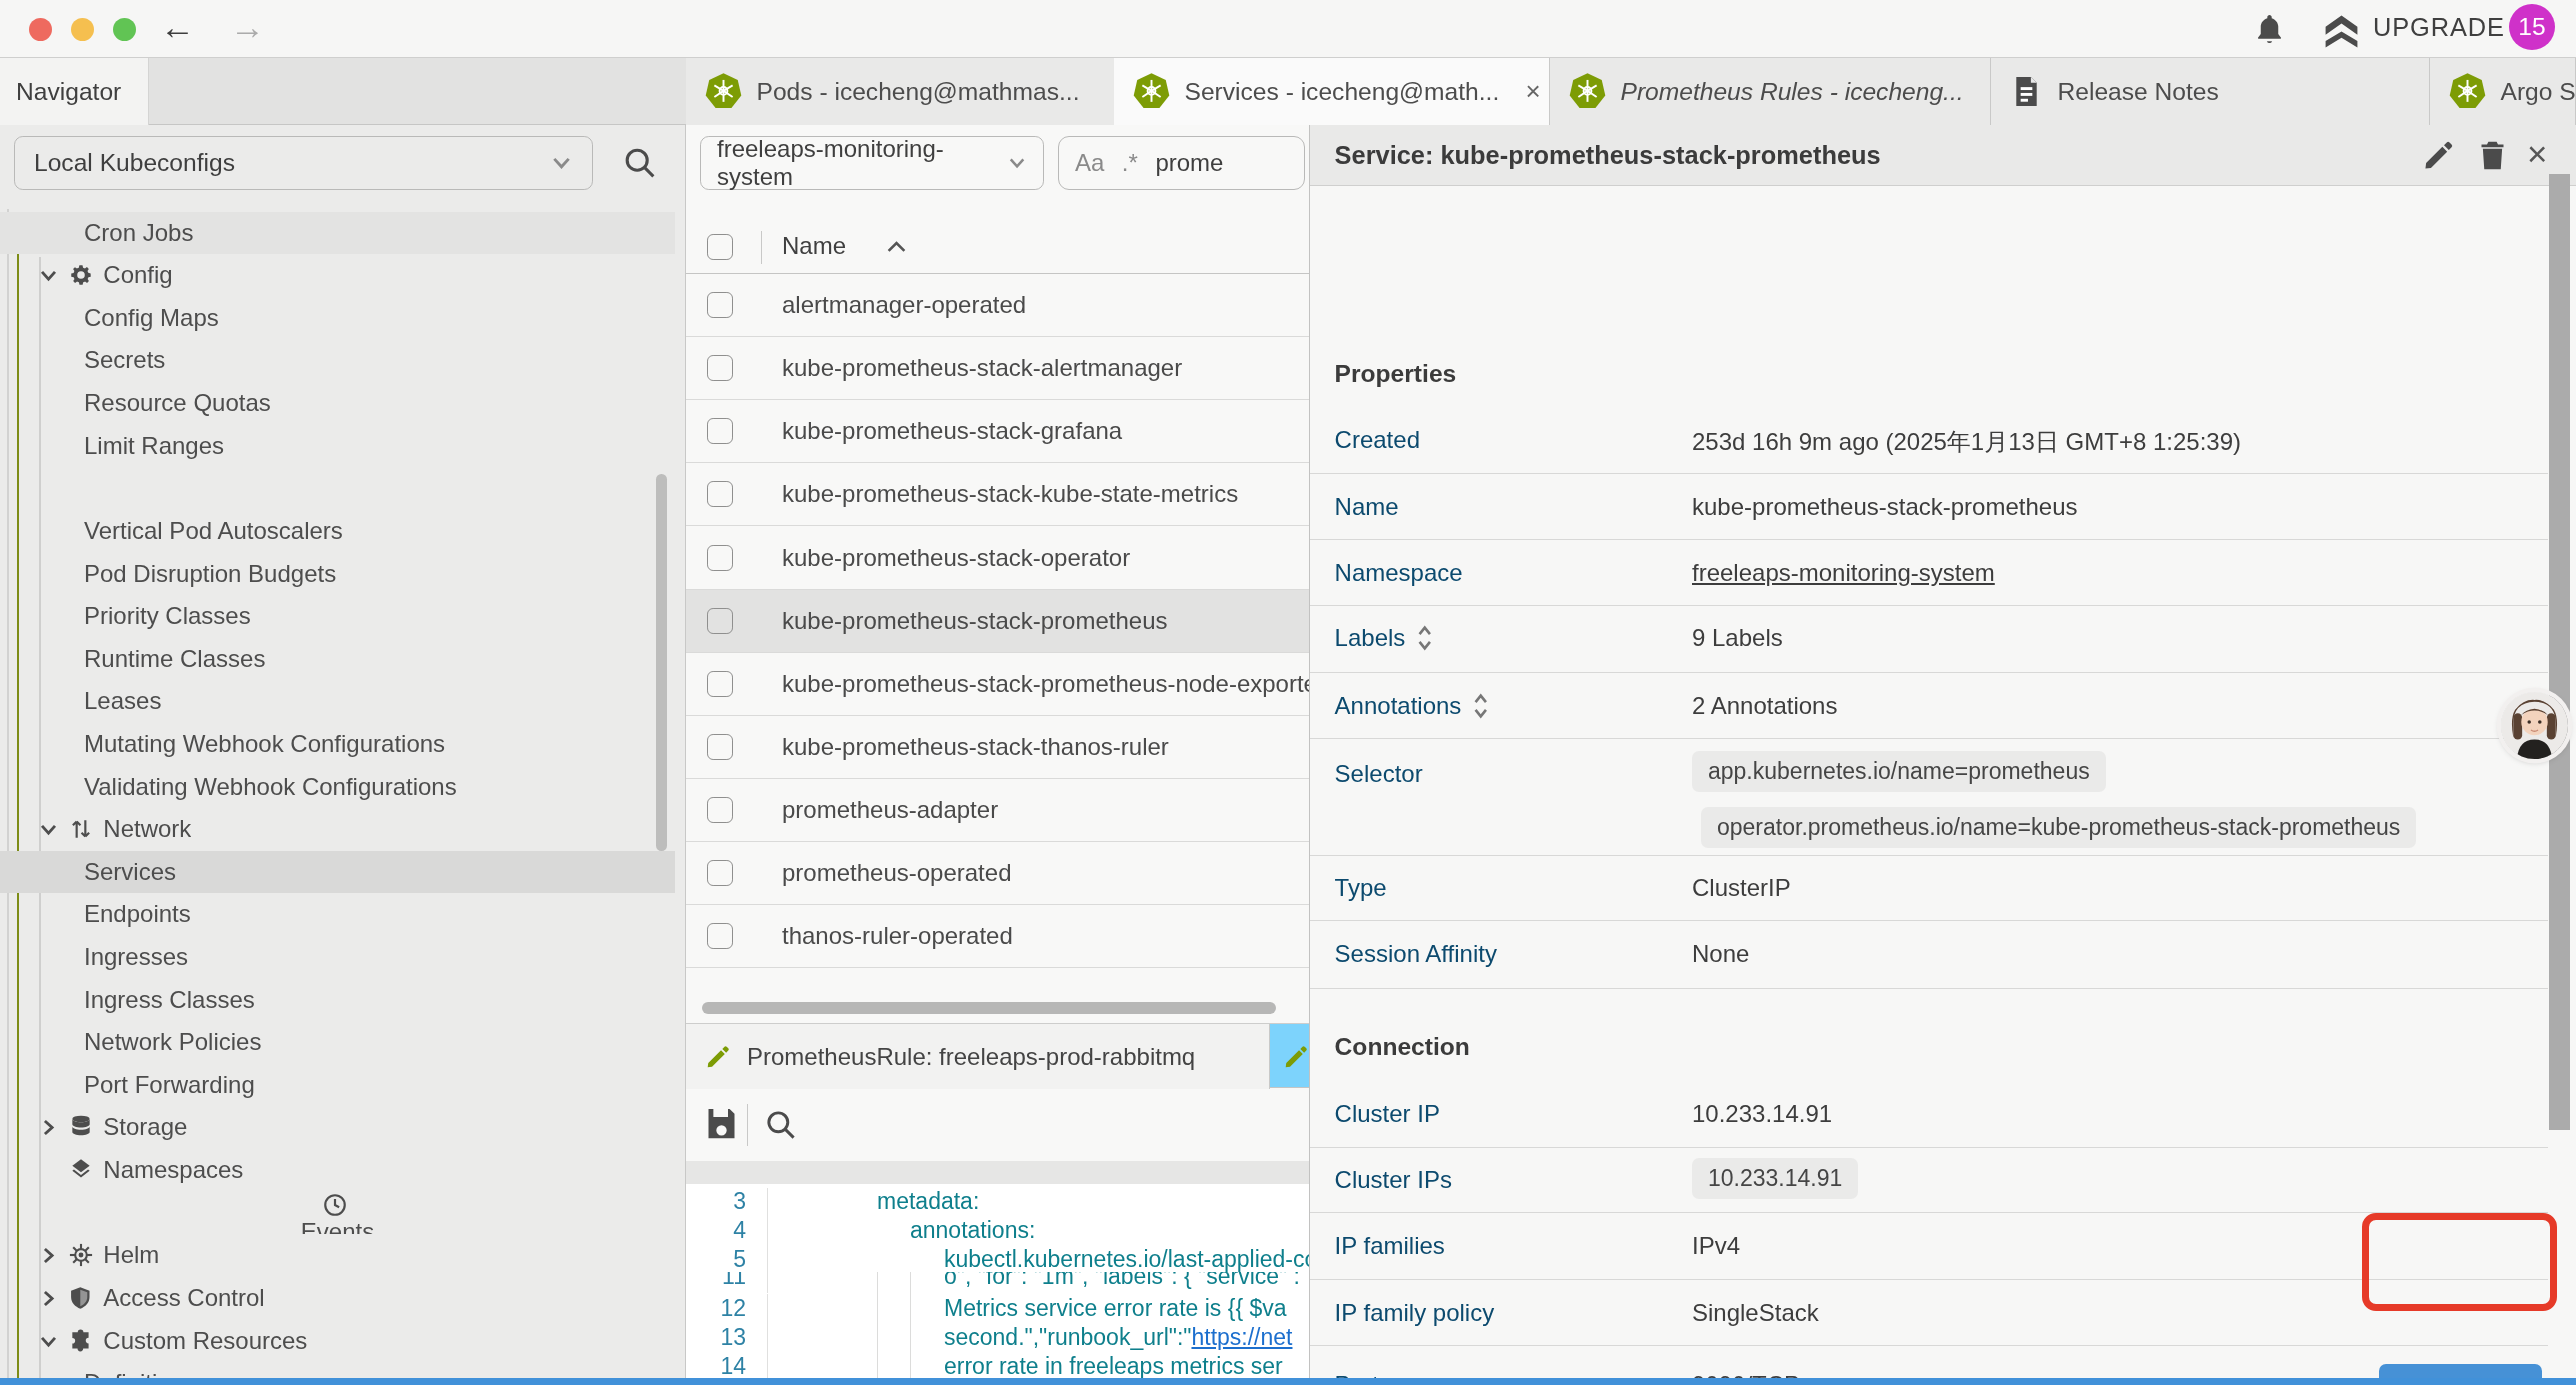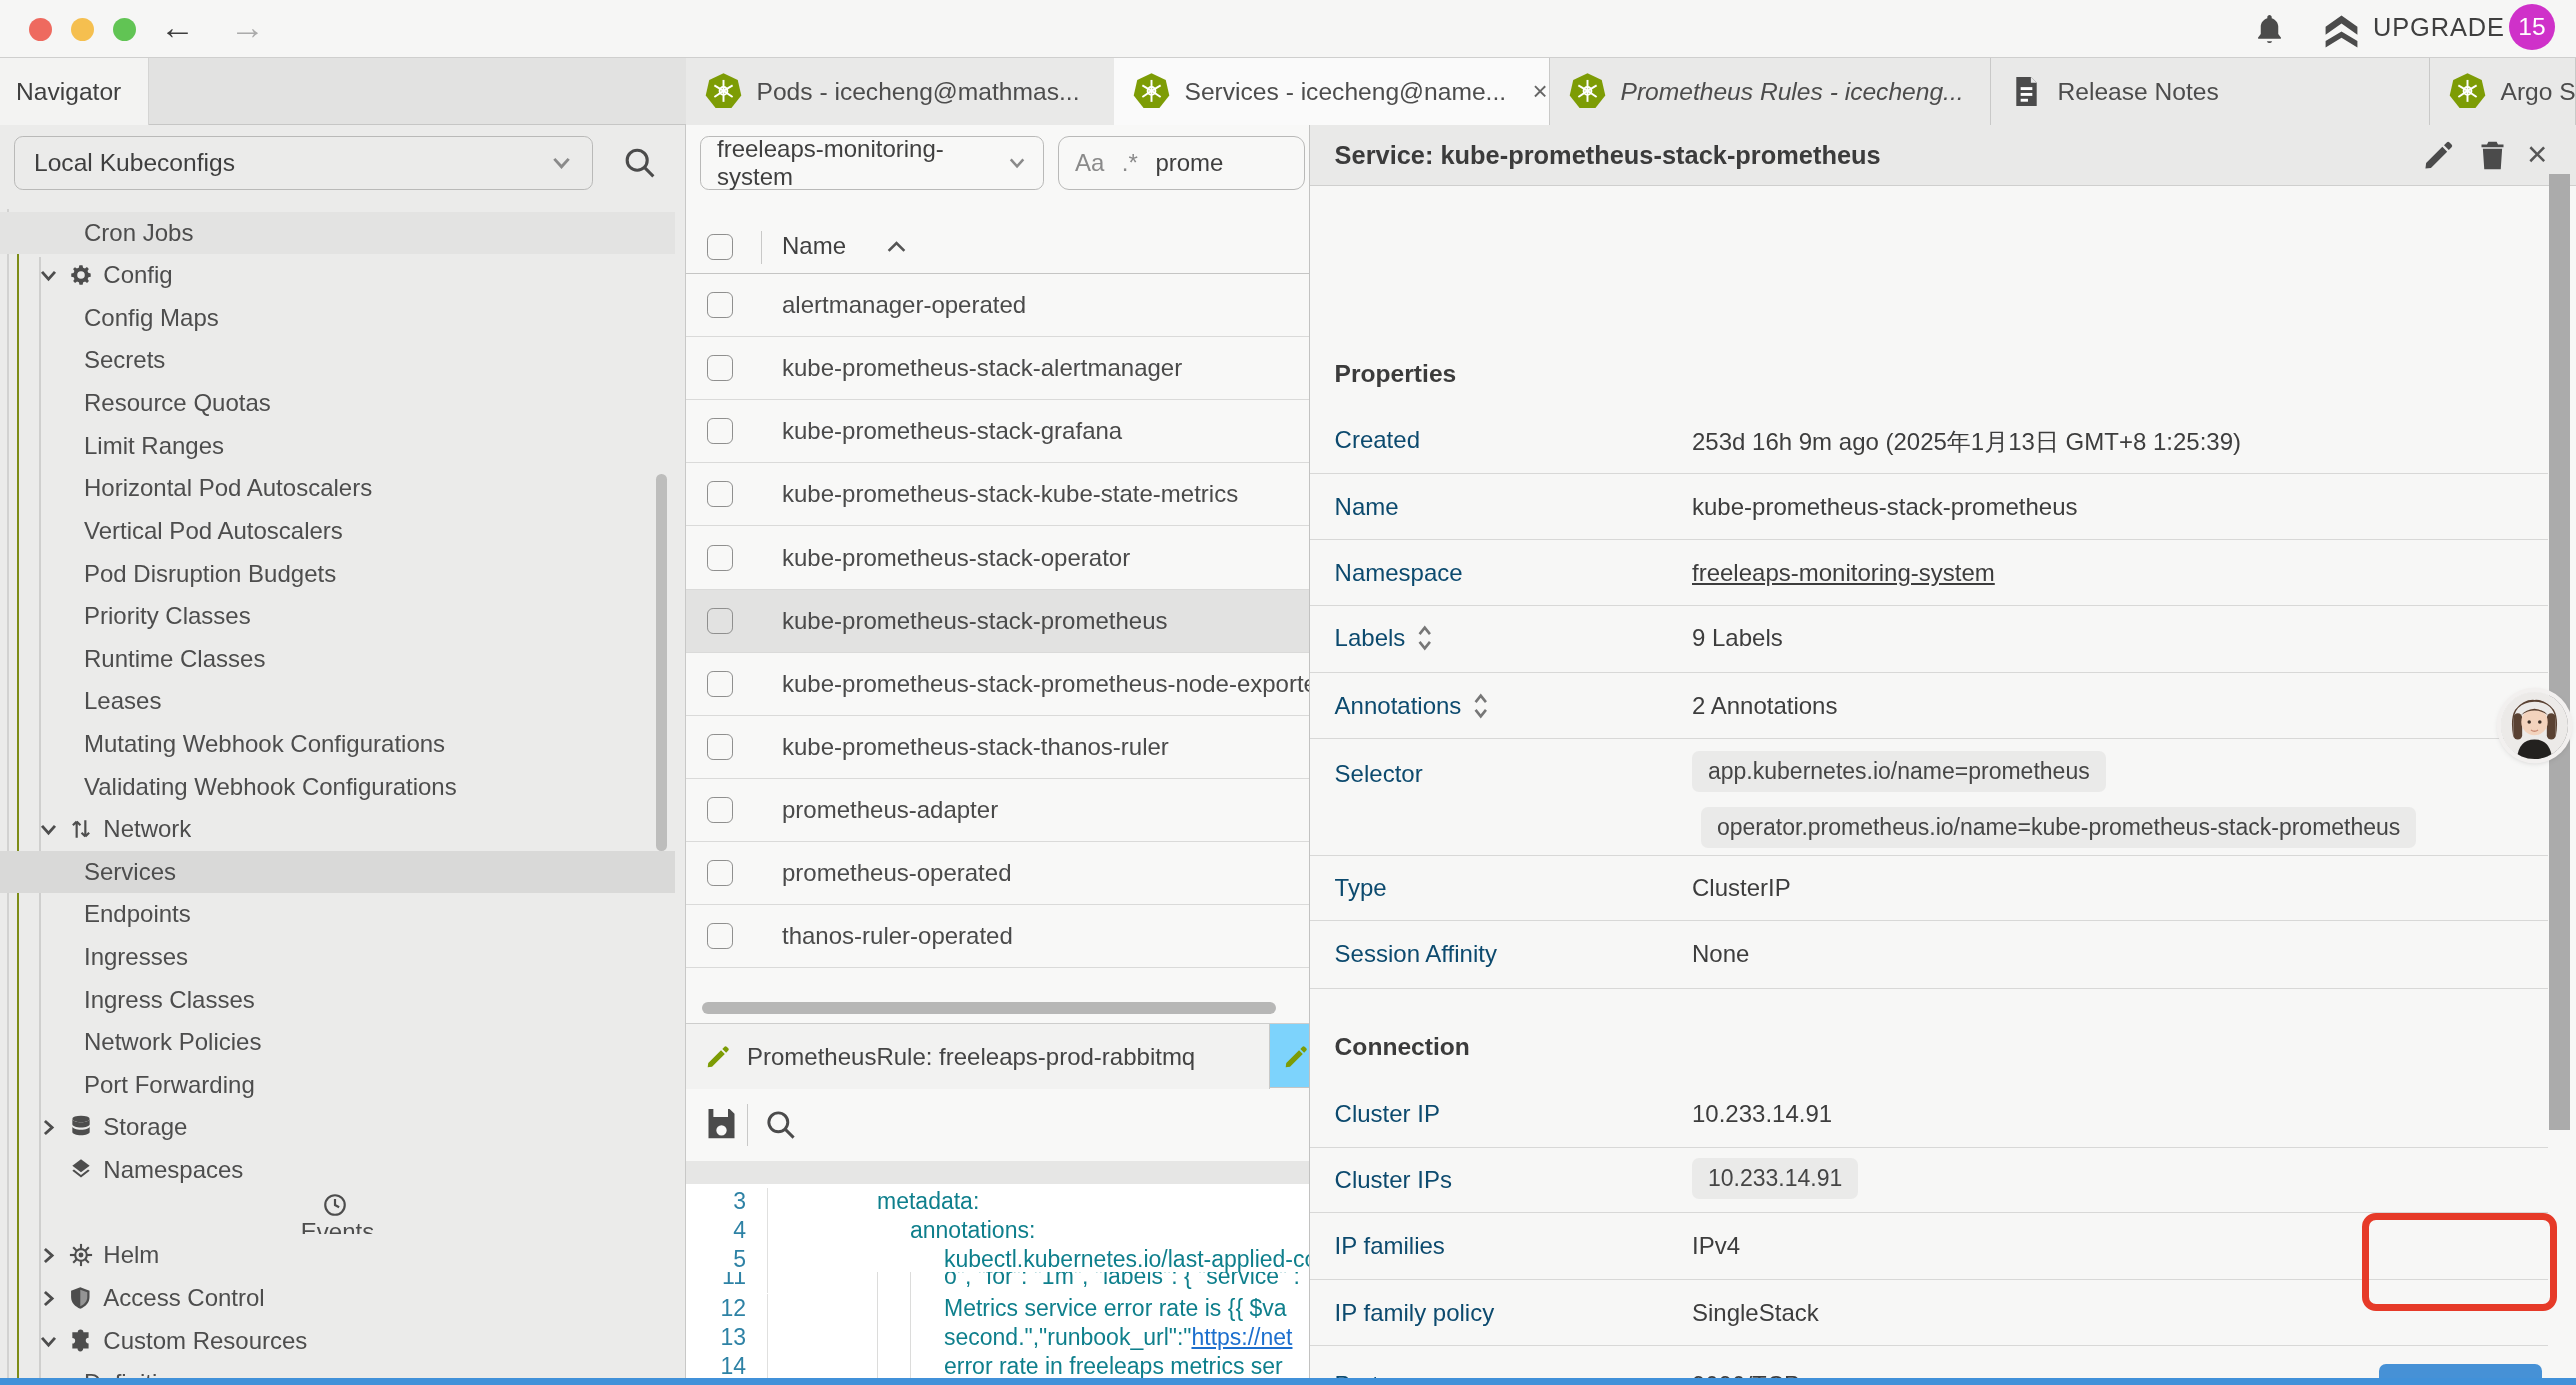--- a/index.html
+++ b/index.html
@@ -157,21 +157,21 @@
                 <circle cx="16" cy="15.5" r="3.2" fill="none"></circle>
                 <line x1="16" y1="15.5" x2="16" y2="6.5"></line>
                 <line x1="16" y1="15.5" x2="23.5" y2="11"></line>
                 <line x1="16" y1="15.5" x2="23.5" y2="20.5"></line>
                 <line x1="16" y1="15.5" x2="16" y2="24.5"></line>
                 <line x1="16" y1="15.5" x2="8.5" y2="20.5"></line>
                 <line x1="16" y1="15.5" x2="8.5" y2="11"></line>
               </g>
             </svg>
           </span>
-          <span class="tab-label">Services - icecheng@name...</span>
+          <span class="tab-label">Services - icecheng@math...</span>
           <span class="close">×</span>
         </div>
         <div class="tab italic" style="left: 1550px; width: 441px;">
           <span>
             <svg width="39" height="39" viewBox="0 0 32 32">
               <polygon points="16,1 27.7,6.6 30.6,19.3 22.5,29.5 9.5,29.5 1.4,19.3 4.3,6.6" fill="#7d9c05"></polygon>
               <g stroke="#fff" stroke-width="1.6">
                 <circle cx="16" cy="15.5" r="3.2" fill="none"></circle>
                 <line x1="16" y1="15.5" x2="16" y2="6.5"></line>
                 <line x1="16" y1="15.5" x2="23.5" y2="11"></line>
@@ -254,23 +254,20 @@
           <span class="ti-label">Config Maps</span>
         </div>
         <div class="tree-item child" style="top: 130px;">
           <span class="ti-label">Secrets</span>
         </div>
         <div class="tree-item child" style="top: 173px;">
           <span class="ti-label">Resource Quotas</span>
         </div>
         <div class="tree-item child" style="top: 216px;">
           <span class="ti-label">Limit Ranges</span>
-        </div>
-        <div class="tree-item child" style="top: 258px;">
-          <span class="ti-label">Horizontal Pod Autoscalers</span>
         </div>
         <div class="tree-item child" style="top: 301px;">
           <span class="ti-label">Vertical Pod Autoscalers</span>
         </div>
         <div class="tree-item child" style="top: 344px;">
           <span class="ti-label">Pod Disruption Budgets</span>
         </div>
         <div class="tree-item child" style="top: 386px;">
           <span class="ti-label">Priority Classes</span>
         </div>

